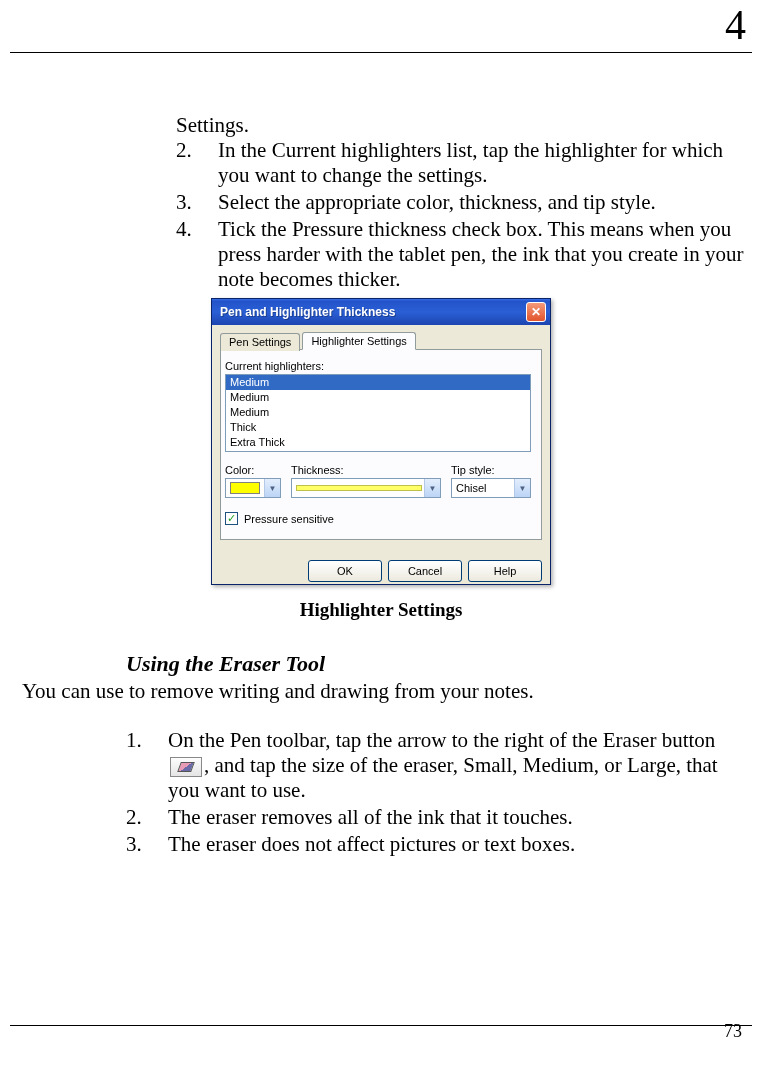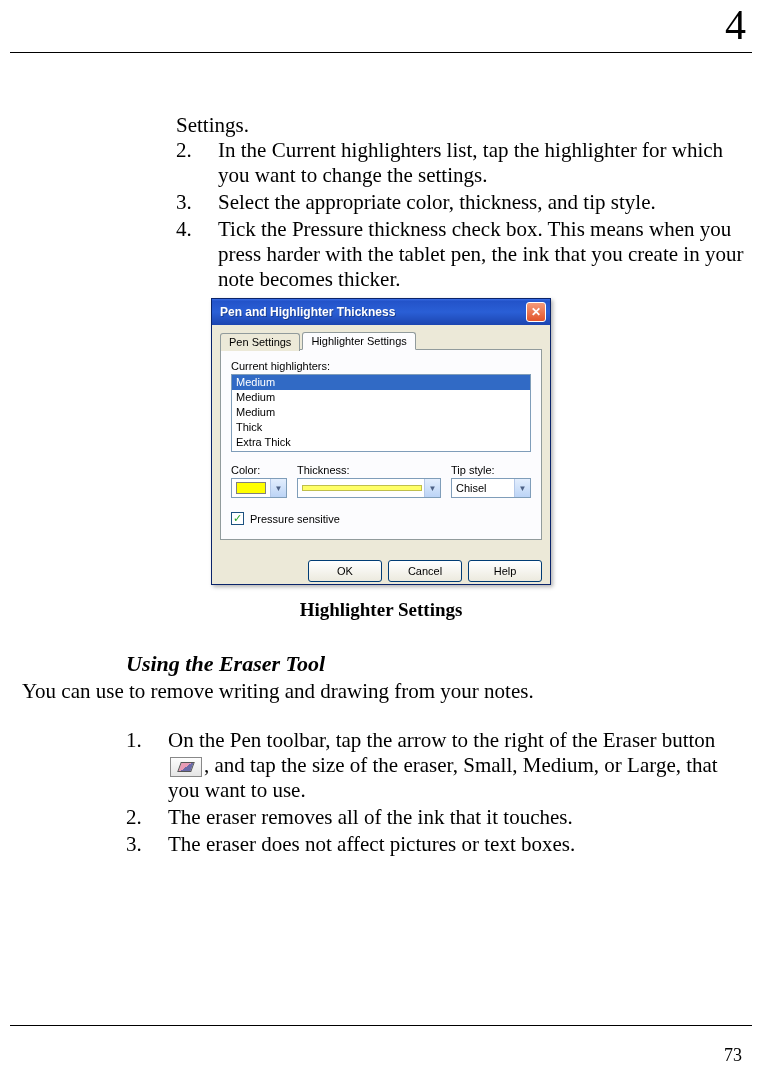--- a/index.html
+++ b/index.html
@@ -70,21 +70,21 @@
     position: relative;
     top: 1px;
     font-size: 11px;
   }
   .tab.inactive { top: 2px; background: #ece9d8; }
   .tab.active { background: #fcfcfe; border-bottom: 1px solid #fcfcfe; }
   .tab-panel {
     border: 1px solid #919b9c;
     border-top: none;
     background: #fcfcfe;
-    padding: 10px 10px 14px 10px;
+    padding: 10px 10px 14px 4px;
   }
   .field-label { margin-bottom: 2px; }
   .listbox {
     border: 1px solid #7f9db9;
     background: #fff;
     height: 78px;
     overflow: hidden;
     margin-bottom: 12px;
   }
   .list-item { padding: 0 4px; line-height: 15px; }
@@ -161,21 +161,21 @@
     border: 1px solid #555;
   }
   .footer-rule {
     position: absolute;
     bottom: 50px;
     left: 10px; right: 10px;
     border-top: 1px solid #000;
   }
   .page-num {
     position: absolute;
-    bottom: 10px;
+    bottom: 34px;
     right: 20px;
     font-size: 18px;
   }
 </style>
 </head>
 <body>
 
 <div class="header-bar">
   <span class="header-num">4</span>
 </div>

